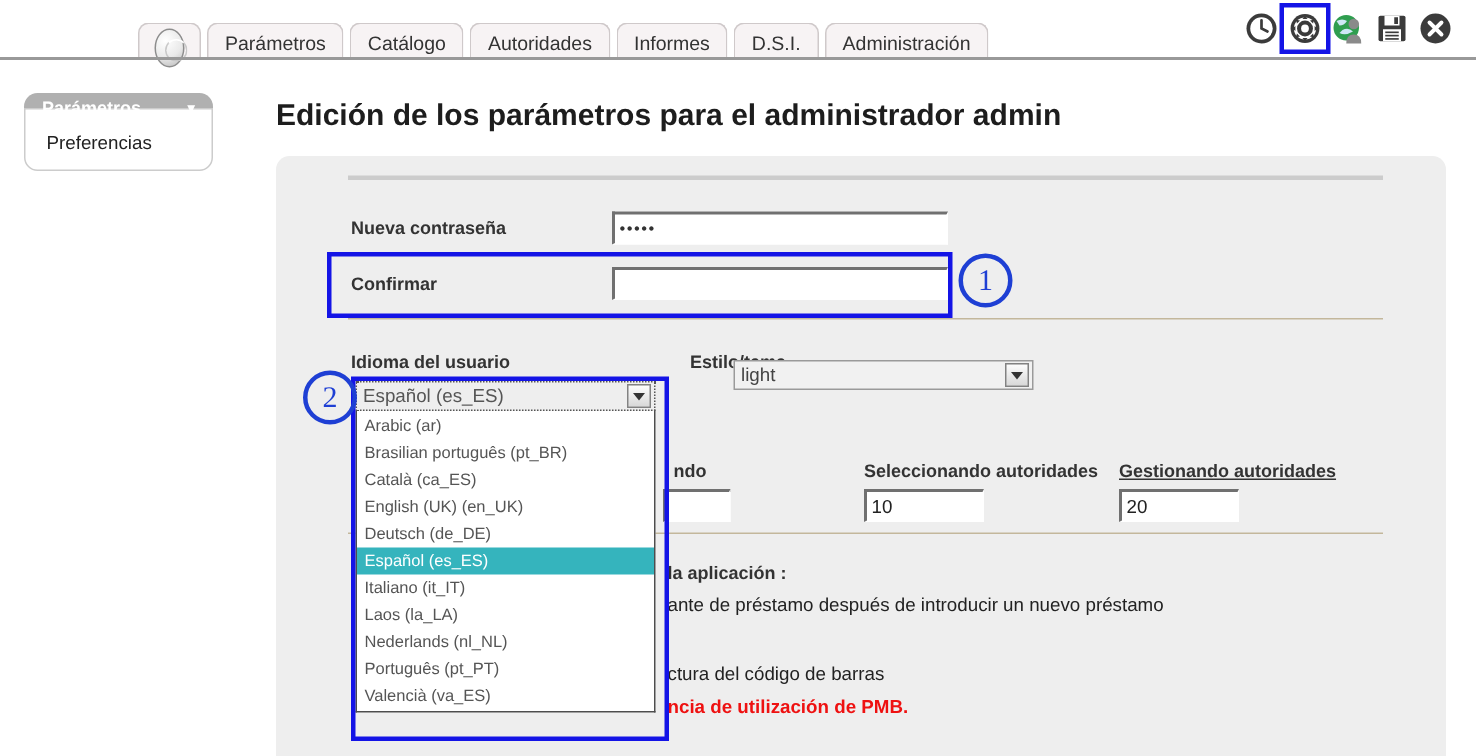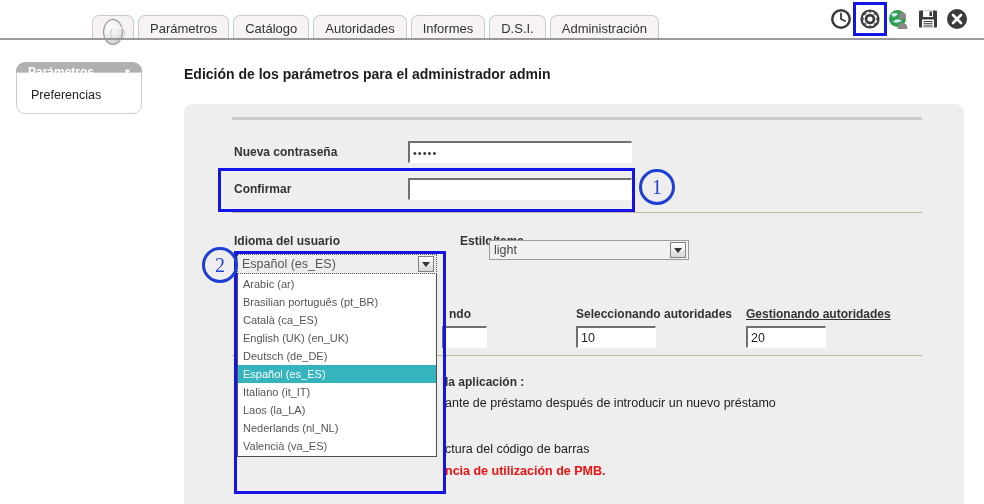--- a/index.html
+++ b/index.html
@@ -86,21 +86,21 @@
 
   
   .panel {
     position: absolute; left: 184px; top: 104px;
     width: 780px; height: 400px;
     background: #eeeeee;
     border-radius: 9px 9px 0 0;
   }
   .page-title {
     position: absolute; left: 184px; top: 66px;
-    font-size: 14px; font-weight: bold; color: #1d1d1d;
+    font-size: 20px; font-weight: bold; color: #1d1d1d;
   }
 
   .hr-gray {
     position: absolute; left: 48px; top: 13px; width: 690px; height: 3px;
     background: #cccccc;
   }
   .hr-tan { position: absolute; height: 1px; background: #c3b79b; }
 
   .lbl { position: absolute; font-size: 12px; font-weight: bold; color: #333; }
   .txt { position: absolute; font-size: 12.5px; color: #222; }
@@ -334,20 +334,21 @@
     <div class="optlist">
       <div class="opt">Arabic (ar)</div>
       <div class="opt">Brasilian português (pt_BR)</div>
       <div class="opt">Català (ca_ES)</div>
       <div class="opt">English (UK) (en_UK)</div>
       <div class="opt">Deutsch (de_DE)</div>
       <div class="opt on">Español (es_ES)</div>
       <div class="opt">Italiano (it_IT)</div>
       <div class="opt">Laos (la_LA)</div>
       <div class="opt">Nederlands (nl_NL)</div>
+      <div class="opt">Português (pt_PT)</div>
       <div class="opt">Valencià (va_ES)</div>
     </div>
   </div>
 
   <div class="bluebox" style="left:218px; top:168px; width:417px; height:44px; z-index:60;"></div>
   <div class="bluecircle" style="left:639px; top:169px; z-index:60;">
     <span>1</span>
   </div>
 
   <div class="bluebox" style="left:234px; top:251px; width:212px; height:243px; z-index:60;"></div>

